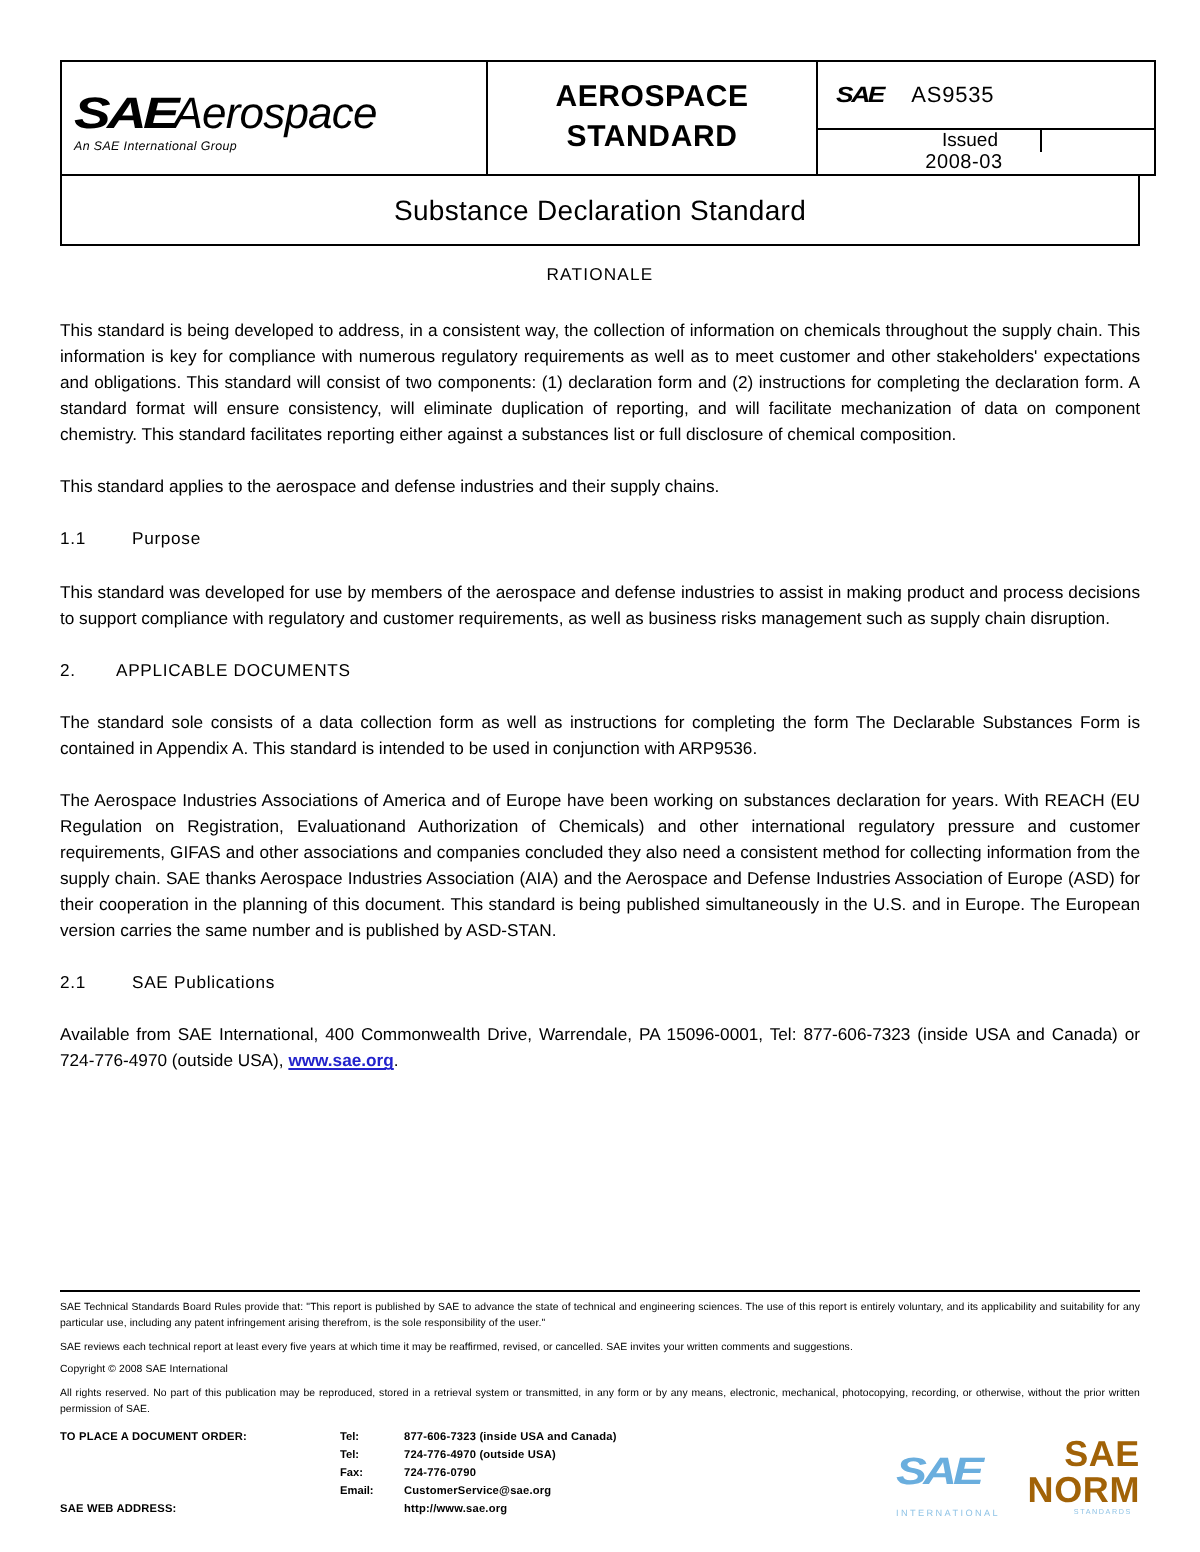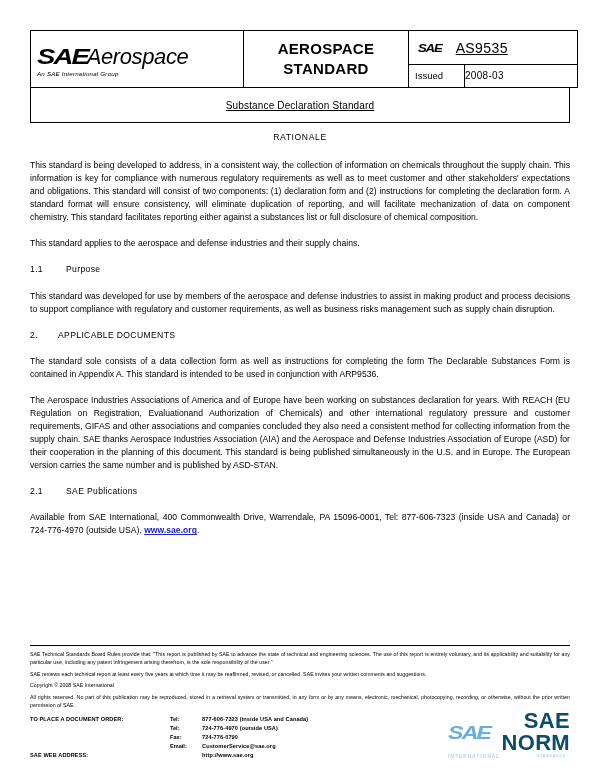--- a/index.html
+++ b/index.html
@@ -95,29 +95,29 @@
     font-size: 11px;
     font-weight: bold;
     font-style: italic;
     letter-spacing: -1px;
     display: inline-block;
     transform: scaleX(1.2);
     transform-origin: left center;
     margin-right: 18px;
   }
   .right-num {
-    font-size: 14px;
+    font-size: 11px;
     letter-spacing: 0.4px;
-    text-decoration: underline;
   }
   .right-bot {
     height: 22px;
     display: flex;
     align-items: center;
     box-sizing: border-box;
+    flex-direction: column;
   }
   .issued-label {
     font-size: 9.5px;
     padding-left: 6px;
     width: 56px;
     box-sizing: border-box;
     border-right: 1px solid #000;
     height: 100%;
     display: flex;
     align-items: center;
@@ -130,23 +130,22 @@
     padding-right: 22px;
   }
 
   .subtitle-row {
     border: 1px solid #000;
     border-top: none;
     height: 34px;
     display: flex;
     align-items: center;
     justify-content: center;
-    font-size: 10px;
+    font-size: 14px;
     letter-spacing: 0.15px;
-    text-decoration: underline;
   }
 
   
   .body {
     margin-top: 8px;
     font-size: 8.6px;
     line-height: 1.52;
   }
   .rationale {
     text-align: center;
@@ -243,23 +242,23 @@
     font-weight: bold;
     font-style: italic;
     letter-spacing: -1.5px;
     color: #6aaede;
     display: inline-block;
     transform: scaleX(1.22);
     transform-origin: left center;
     margin-right: 10px;
   }
   .norm-text {
-    font-size: 22px;
-    font-weight: bold;
-    color: #0c4a6e;
+    font-size: 18px;
+    font-weight: bold;
+    color: #a16207;
     letter-spacing: 0.3px;
   }
   .norm-sub {
     display: flex;
     justify-content: space-between;
     margin-top: 1px;
   }
   .norm-intl {
     font-size: 4.6px;
     color: #8fc3e6;

